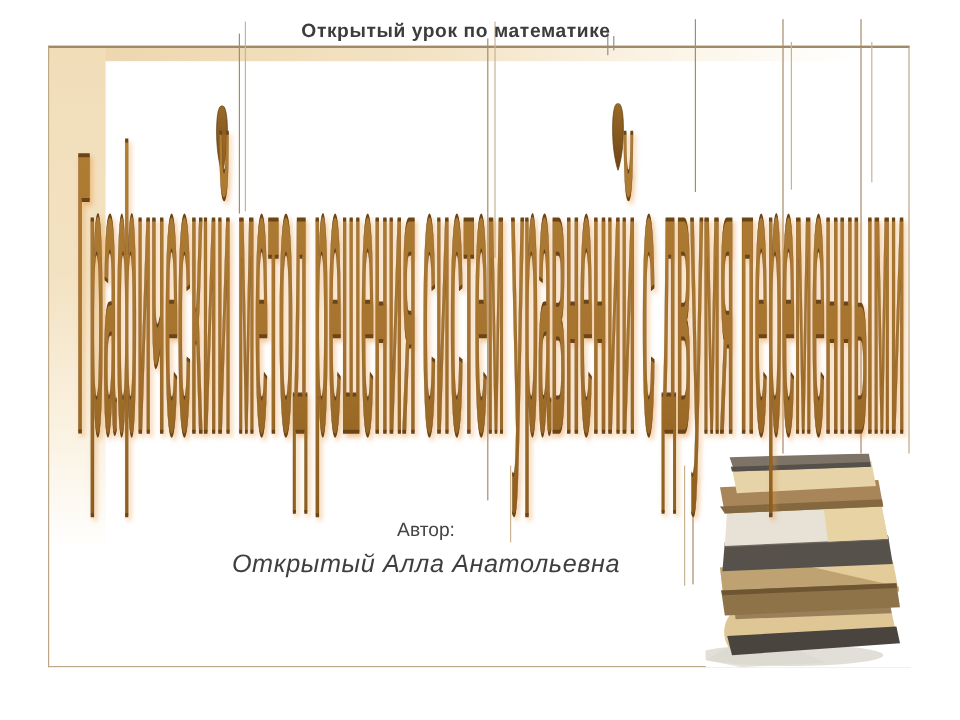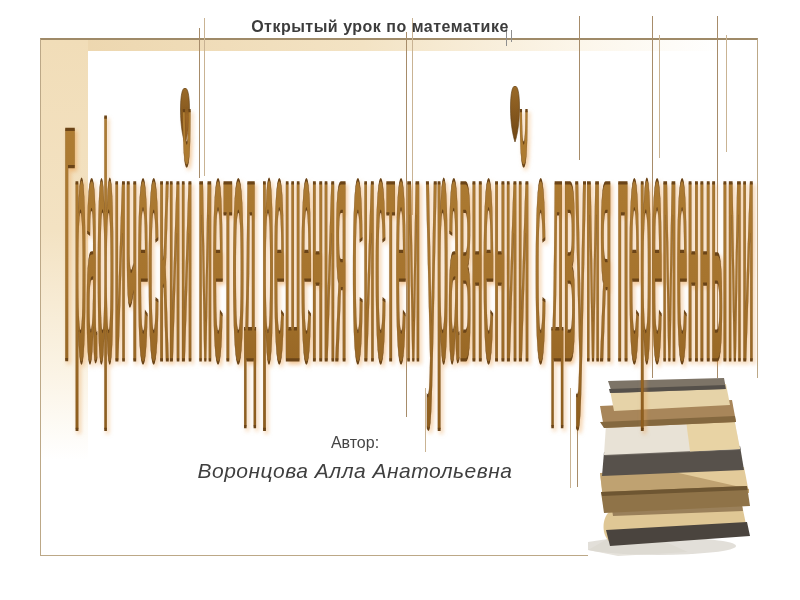--- a/index.html
+++ b/index.html
@@ -122,15 +122,15 @@
         <stop offset="0.6" stop-color="#a6742e"></stop>
         <stop offset="1" stop-color="#8d5d1d"></stop>
       </linearGradient>
     </defs>
     <text x="2" y="23.2" font-family="Liberation Sans, sans-serif" font-size="30.5" font-weight="bold" textLength="690" lengthAdjust="spacingAndGlyphs" fill="url(#hgrad)" stroke="#6b4417" stroke-width="0.3">Графический метод решения систем уравнений с двумя переменными</text>
   </svg>
 
   <div class="slide-title">Открытый урок по математике</div>
 
   <div class="author-label">Автор:</div>
-  <div class="author-name">Воронцова Алла Анатольевна</div>
+  <div class="author-name">Открытый Алла Анатольевна</div>
 
 </div>
 
 </body></html>

